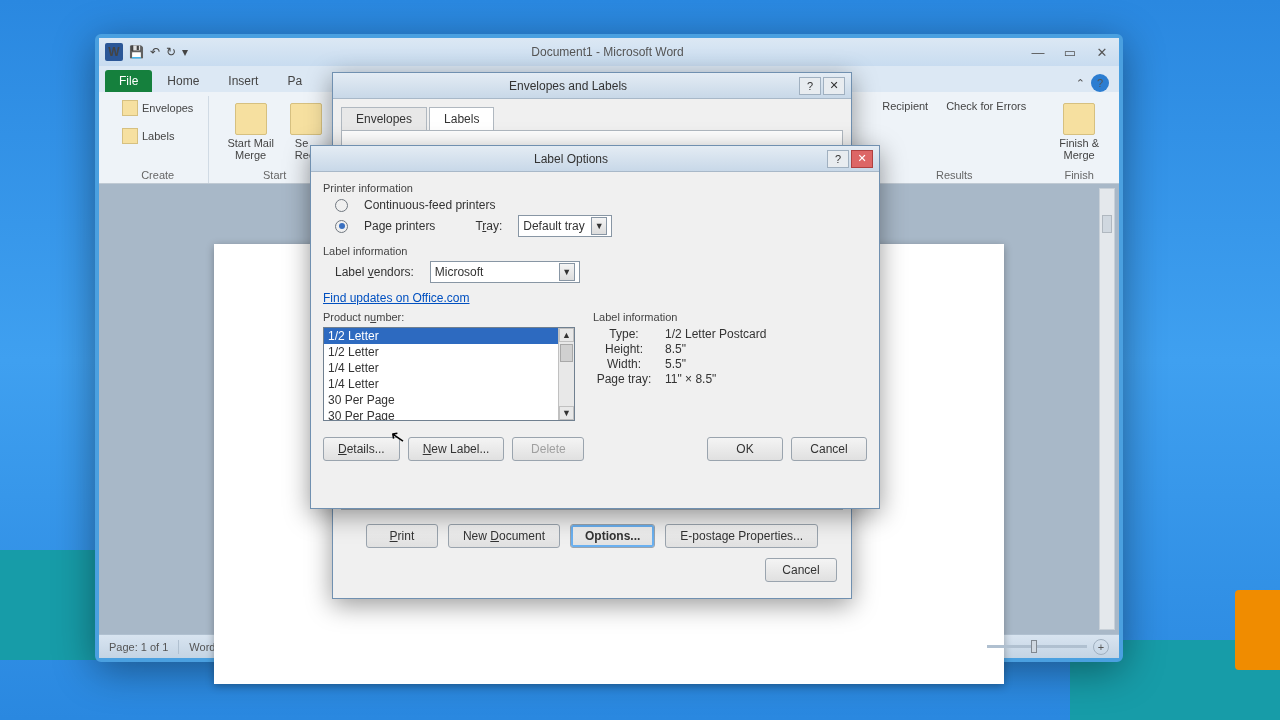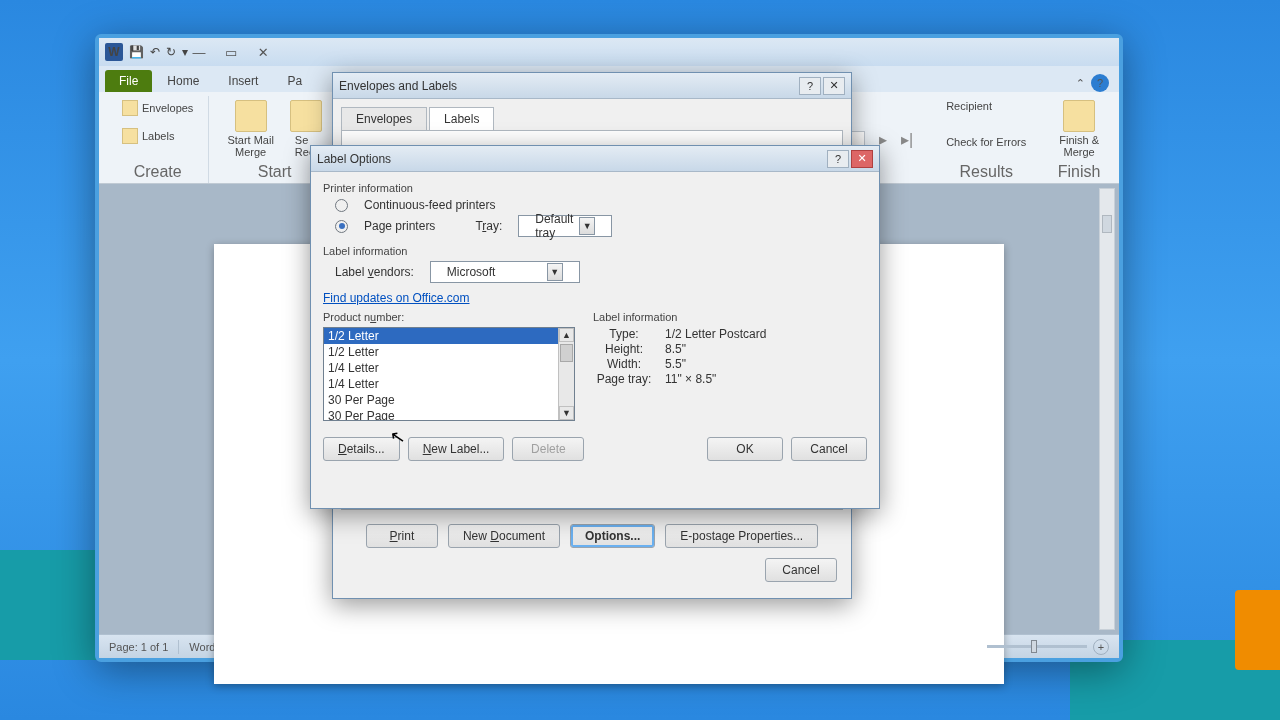--- a/index.html
+++ b/index.html
@@ -23,29 +23,29 @@
 }
 .titlebar .qa { display:flex; gap:6px; align-items:center;}
 .titlebar .qa span { font-size: 12px; color:#444;}
 .titlebar .w-icon { width:18px;height:18px;background:#2b5797;border-radius:2px;color:#fff;display:flex;align-items:center;justify-content:center;font-weight:bold;font-size:11px;}
 .titlebar .doc-title { flex:1; text-align:center; color:#555; font-size:12px;}
 .titlebar .win-btns { display:flex; gap:10px;}
 .titlebar .win-btns span { width:22px; text-align:center; color:#555; font-size:13px;}
 
 .ribbon-tabs { height:26px; display:flex; align-items:flex-end; padding-left:6px; gap:1px; background:#dce8f4;}
 .ribbon-tabs .tab { padding:4px 14px 4px; font-size:12px; color:#444; border-top-left-radius:3px; border-top-right-radius:3px;}
-.ribbon-tabs .tab.file { background:#4d7c0f; color:#fff;margin-top:38px;}
+.ribbon-tabs .tab.file { background:#15803d; color:#fff;margin-top:38px;}
 .ribbon-tabs .help-area { margin-left:auto; display:flex; gap:6px; align-items:center; padding-right:10px;}
 .ribbon-tabs .help-area span { font-size:11px; color:#555;}
 .ribbon-tabs .help-circle { width:18px;height:18px;border-radius:50%;background:#2b7dd1;color:#fff;display:flex;align-items:center;justify-content:center;font-size:11px;}
 
 .ribbon-body { height:92px; background:#eef3f8; border-bottom:1px solid #c0cad4; display:flex; padding:4px 8px 0; gap:6px;}
 .ribbon-group { display:flex; flex-direction:column; align-items:center; border-right:1px solid #d0dae4; padding:0 8px;}
 .ribbon-group .items { display:flex; gap:8px; flex:1; align-items:center;}
-.ribbon-group .glabel { font-size:16px; color:#666; padding:2px 0;}
+.ribbon-group .glabel { font-size:11px; color:#666; padding:2px 0;}
 .rb-btn { display:flex; flex-direction:column; align-items:center; font-size:11px; color:#444; gap:2px; padding:2px 4px;}
 .rb-btn .icon { width:32px; height:32px; background:#f6e0a0; border:1px solid #d6c080; border-radius:2px;}
 .rb-small { display:flex; align-items:center; gap:4px; font-size:11px; color:#444; padding:3px 6px; border:1px solid transparent;}
 .rb-small .icon { width:16px;height:16px;background:#f6e0a0;border:1px solid #d6c080;}
 .ribbon-right-nav { margin-left:auto; display:flex; gap:14px; align-items:center; padding-right:12px; color:#888;}
 
 .doc-area { position:relative; flex:1; background:#a8b8c8; height:calc(100% - 28px - 26px - 92px - 24px); display:flex; justify-content:center; padding-top:60px;}
 .page { width:790px; height:440px; background:#fff; box-shadow:0 2px 8px rgba(0,0,0,0.3);}
 .vscroll { position:absolute; right:4px; top:4px; bottom:4px; width:16px; background:#e4e8ec; border:1px solid #c8d0d8;}
 .vscroll .thumb { position:absolute; top:26px; left:2px; right:2px; height:18px; background:#d0d8e0; border:1px solid #b0b8c0;}
@@ -59,21 +59,21 @@
 .statusbar .zoom .track { width:100px; height:3px; background:#b0c0d0; position:relative;}
 .statusbar .zoom .track .handle { position:absolute; left:44px; top:-5px; width:6px; height:13px; background:#d0d8e0; border:1px solid #808890;}
 .statusbar .zoom .zbtn { width:16px;height:16px;border-radius:50%;border:1px solid #a0b0c0;display:flex;align-items:center;justify-content:center;font-size:11px;}
 
 
 .dlg {
   position:absolute; background:#f0f0f0; border:1px solid #7090b0;
   box-shadow:0 6px 24px rgba(0,0,0,0.4); font-size:12px; color:#333;
 }
 .dlg-title { height:26px; background:linear-gradient(180deg,#e4ecf4,#c8d8e8); display:flex; align-items:center; padding:0 6px; border-bottom:1px solid #a8b8c8;}
-.dlg-title span:first-child { flex:1;}
+.dlg-title span:first-child { flex:1;text-align:center;}
 .dlg-title .dbtn { width:22px; height:18px; margin-left:2px; border:1px solid #a0b0c0; background:#e8ecf0; display:flex; align-items:center; justify-content:center; font-size:11px;}
 .dlg-title .dbtn.close { background:#d66; color:#fff; border-color:#b04040;}
 
 .dlg1 { left:332px; top:72px; width:520px; height:527px;}
 .dlg1 .tabs { display:flex; padding:8px 8px 0; gap:2px;}
 .dlg1 .tabs .dtab { padding:4px 14px; border:1px solid #b0b8c0; border-bottom:none; background:#e8e8e8;}
 .dlg1 .tabs .dtab.active { background:#fff;}
 .dlg1 .body { margin:0 8px 8px; border:1px solid #b0b8c0; background:#fff; height:380px;}
 .dlg1 .btns { display:flex; gap:10px; justify-content:center; padding:6px;}
 .dlg1 .btns2 { display:flex; justify-content:flex-end; padding:4px 14px;}
@@ -82,21 +82,21 @@
 .btn.focus { box-shadow:0 0 0 2px #6ab0f0 inset;font-weight:bold;}
 .btn.disabled { color:#a0a0a0;}
 
 
 .dlg2 { left:310px; top:145px; width:570px; height:364px;}
 .dlg2 .body2 { padding:8px 12px;}
 .dlg2 .section-label { font-size:11px; color:#444; margin:2px 0 4px;}
 .dlg2 .row { display:flex; align-items:center; gap:16px; margin:3px 0 3px 12px; font-size:12px;}
 .radio { width:13px;height:13px;border-radius:50%;border:1px solid #707880;display:inline-flex;align-items:center;justify-content:center;}
 .radio.checked::after { content:''; width:6px;height:6px;border-radius:50%; background:#3a70c0;}
-.select { border:1px solid #8896a4; background:#fff; padding:2px 16px; display:flex; align-items:center; gap:6px; height:22px;}
+.select { border:1px solid #8896a4; background:#fff; padding:2px 4px; display:flex; align-items:center; gap:6px; height:22px;}
 .select .arrow { border:1px solid #8896a4; width:16px; height:18px; display:flex; align-items:center; justify-content:center; background:linear-gradient(180deg,#f4f4f4,#dcdcdc); font-size:9px;}
 .link { color:#0050c0; text-decoration:underline;}
 
 .two-col { display:flex; gap:18px; margin-top:4px;}
 .listbox { width:252px; height:94px; border:1px solid #708090; background:#fff; position:relative; font-size:12px; overflow:hidden;}
 .listbox .li { padding:1px 4px;}
 .listbox .li.selected { background:#2d6ac0; color:#fff;}
 .listbox .lsb { position:absolute; right:0; top:0; bottom:0; width:16px; background:#e8e8e8; border-left:1px solid #c0c0c0;}
 .listbox .lsb .up, .listbox .lsb .dn { height:14px; display:flex; align-items:center; justify-content:center; font-size:9px; border:1px solid #c0c0c0;}
 .listbox .lsb .dn { position:absolute; bottom:0; left:0; right:0;}
@@ -121,20 +121,21 @@
 
 <div class="win">
   <div class="titlebar">
     <div class="qa">
       <span class="w-icon">W</span>
       <span>💾</span>
       <span>↶</span>
       <span>↻</span>
       <span>▾</span>
     </div>
+    <div class="doc-title">Document1 - Microsoft Word</div>
     <div class="win-btns">
       <span>—</span>
       <span>▭</span>
       <span>✕</span>
     </div>
   </div>
 
   <div class="ribbon-tabs">
     <div class="tab file">File</div>
     <div class="tab">Home</div>
@@ -175,21 +176,21 @@
       </div>
       <div class="glabel">Start</div>
     </div>
     <div class="ribbon-right-nav">
       <span>◂</span>
       <span style="width:36px;height:18px;border:1px solid #c0c8d0;background:#fff;"></span>
       <span>▸</span>
       <span>▸|</span>
     </div>
     <div class="ribbon-group" style="border-right:none;">
-      <div class="items" style="flex-direction:column;align-items:flex-start;gap:16px;">
+      <div class="items" style="flex-direction:row;align-items:flex-start;gap:4px;">
         <div class="rb-small">
             <span>Recipient</span>
           </div>
         <div class="rb-small">
             <span>Check for Errors</span>
           </div>
       </div>
       <div class="glabel">Results</div>
     </div>
     <div class="ribbon-group" style="border-right:none;">

